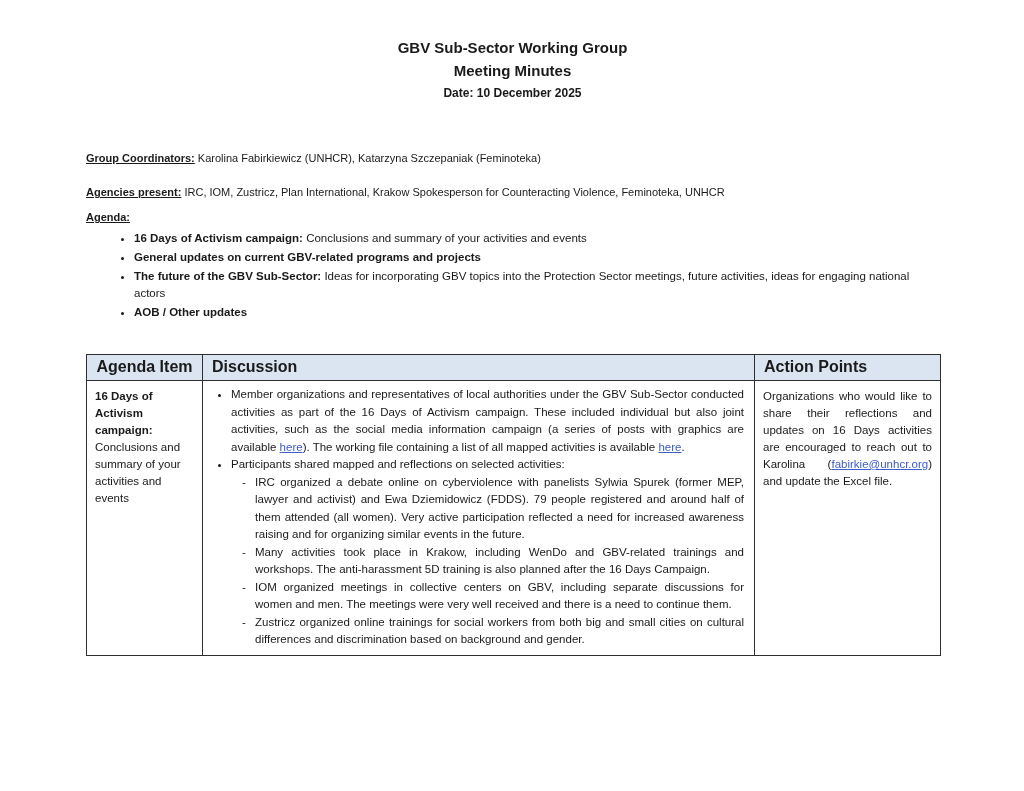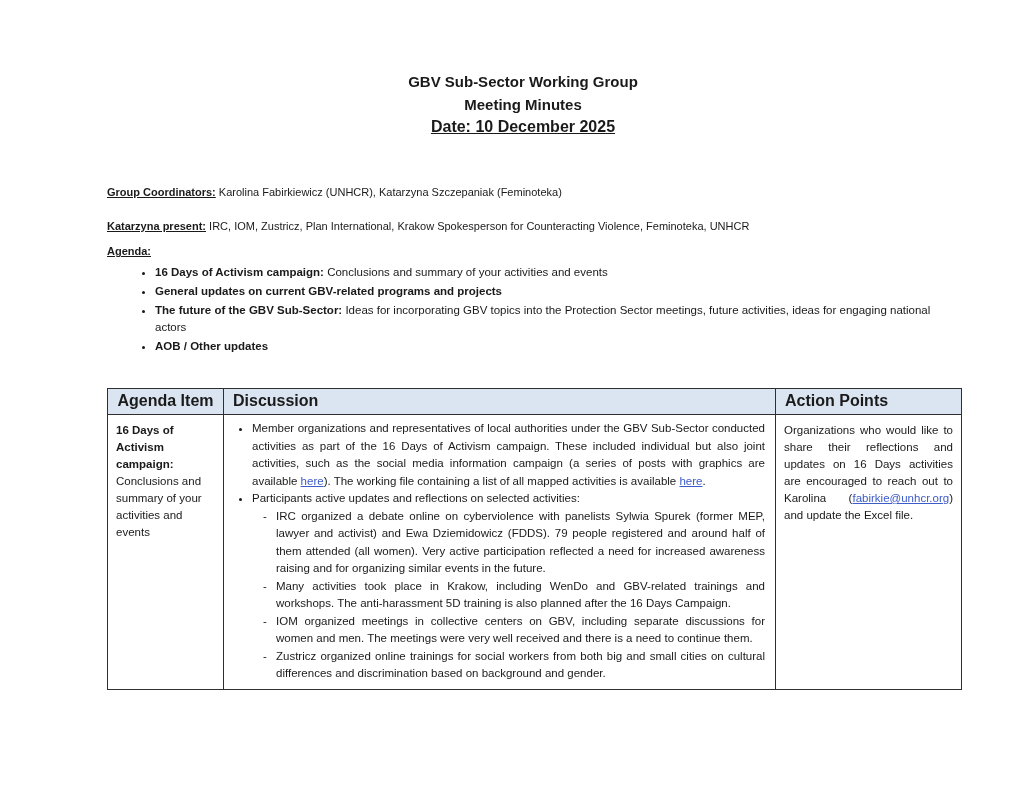--- a/index.html
+++ b/index.html
@@ -9,36 +9,34 @@
   }
   body {
     width: 1024px;
     height: 791px;
     font-family: "Liberation Sans", sans-serif;
     color: var(--text, #1a1a1a);
     position: relative;
     overflow: hidden;
   }
   .page {
-    padding: 70px 85px 20px 86px;
-    margin-left: 21px;
+    padding: 36px 85px 20px 86px;
   }
   
   .title-block {
     text-align: center;
     font-weight: bold;
   }
   .title-main, .title-sub {
     font-size: 15px;
     line-height: 23px;
   }
   .title-date, .title-loc {
-    font-size: 16px;
+    font-size: 12px;
     line-height: 22px;
-    text-decoration: underline;
   }
   
   .meta-line {
     font-size: 11px;
     line-height: 15px;
     margin: 0;
   }
   .meta-coordinators { margin-top: 47px; }
   .meta-agencies   { margin-top: 19px; }
   .meta-agenda     { margin-top: 10px; }
@@ -127,21 +125,21 @@
 <div class="page">
 
   <div class="title-block">
     <div class="title-main">GBV Sub-Sector Working Group</div>
     <div class="title-sub">Meeting Minutes</div>
     <div class="title-date">Date: 10 December 2025</div>
   </div>
 
   <p class="meta-line meta-coordinators"><span class="label">Group Coordinators:</span> <span>Karolina Fabirkiewicz (UNHCR), Katarzyna Szczepaniak (Feminoteka)</span></p>
 
-  <p class="meta-line meta-agencies"><span class="label">Katarzyna present:</span> <span>IRC, IOM, Zustricz, Plan International, Krakow Spokesperson for Counteracting Violence, Feminoteka, UNHCR</span></p>
+  <p class="meta-line meta-agencies"><span class="label">Agencies present:</span> <span>IRC, IOM, Zustricz, Plan International, Krakow Spokesperson for Counteracting Violence, Feminoteka, UNHCR</span></p>
 
   <p class="meta-line meta-agenda"><span class="label">Agenda:</span></p>
 
   <ul class="agenda-list">
     <li><span class="bold">16 Days of Activism campaign:</span><span> Conclusions and summary of your activities and events</span></li>
     <li><span class="bold">General updates on current GBV-related programs and projects</span><span></span></li>
     <li><span class="bold">The future of the GBV Sub-Sector:</span><span> Ideas for incorporating GBV topics into the Protection Sector meetings, future activities, ideas for engaging national actors</span></li>
     <li><span class="bold">AOB / Other updates</span><span></span></li>
   </ul>
 
@@ -158,21 +156,21 @@
         <th>Action Points</th>
       </tr>
     </thead>
     <tbody>
       <tr>
         <td class="cell-agenda"><span class="bold">16 Days of Activism campaign:</span><span> Conclusions and summary of your activities and events</span></td>
         <td class="cell-discussion">
           <ul class="bullets">
             <li><span>Member organizations and representatives of local authorities under the GBV Sub-Sector conducted activities as part of the 16 Days of Activism campaign. These included individual but also joint activities, such as the social media information campaign (a series of posts with graphics are available </span><a class="link" href="#">here</a><span>). The working file containing a list of all mapped activities is available </span><a class="link" href="#">here</a><span>.</span></li>
             <li>
-              <span>Participants active updates and reflections on selected activities:</span>
+              <span>Participants shared mapped and reflections on selected activities:</span>
               <ul class="dashes">
                 <li>IRC organized a debate online on cyberviolence with panelists Sylwia Spurek (former MEP, lawyer and activist) and Ewa Dziemidowicz (FDDS). 79 people registered and around half of them attended (all women). Very active participation reflected a need for increased awareness raising and for organizing similar events in the future.</li>
                 <li>Many activities took place in Krakow, including WenDo and GBV-related trainings and workshops. The anti-harassment 5D training is also planned after the 16 Days Campaign.</li>
                 <li>IOM organized meetings in collective centers on GBV, including separate discussions for women and men. The meetings were very well received and there is a need to continue them.</li>
                 <li>Zustricz organized online trainings for social workers from both big and small cities on cultural differences and discrimination based on background and gender.</li>
               </ul>
             </li>
           </ul>
         </td>
         <td class="cell-action"><span>Organizations who would like to share their reflections and updates on 16 Days activities are encouraged to reach out to Karolina (</span><a class="link" href="#">fabirkie@unhcr.org</a><span>) and update the Excel file.</span></td>

